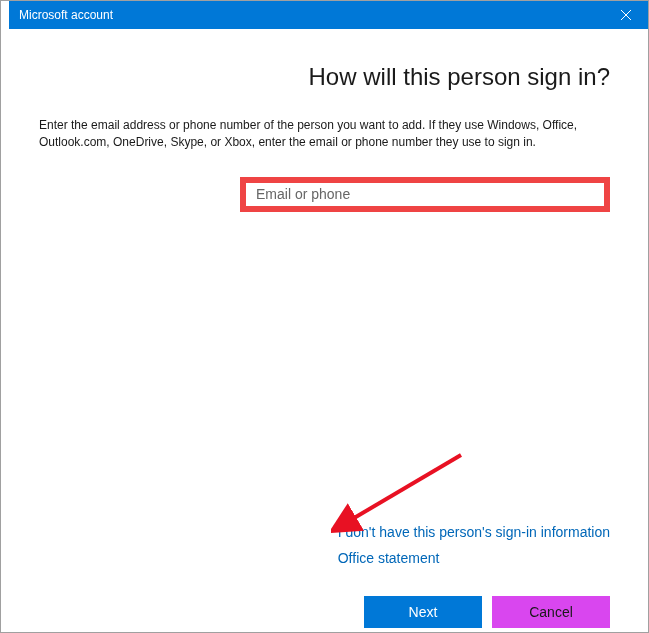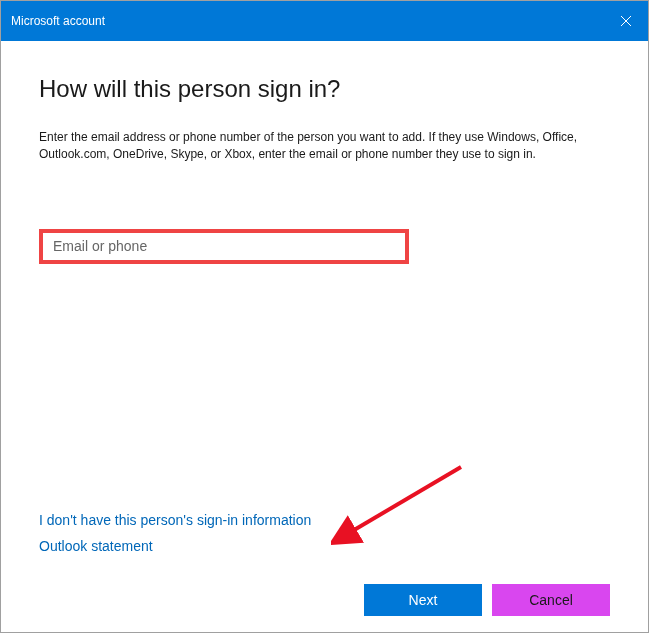--- a/index.html
+++ b/index.html
@@ -18,71 +18,72 @@
       width: 649px;
       height: 633px;
       border: 1px solid #a0a0a0;
       background: #fff;
       display: flex;
       flex-direction: column;
     }
     .titlebar {
       background: #0078d7;
       color: #fff;
-      height: 40px;
+      height: 28px;
       display: flex;
       align-items: center;
       justify-content: space-between;
       font-size: 12px;
       padding-left: 10px;
+      margin-left: 8px;
     }
     .titlebar-title {
       font-weight: 400;
     }
     .close-btn {
       width: 45px;
       height: 28px;
       display: flex;
       align-items: center;
       justify-content: center;
       cursor: pointer;
     }
     .close-btn svg {
       width: 10px;
       height: 10px;
     }
     .content {
       flex: 1;
-      padding: 34px 38px 16px 38px;
+      padding: 34px 38px 4px 38px;
       display: flex;
       flex-direction: column;
       position: relative;
+      align-items: flex-end;
     }
     .heading {
       font-size: 24px;
       font-weight: 400;
       color: #1a1a1a;
       margin-bottom: 26px;
     }
     .description {
       font-size: 12px;
       color: #1a1a1a;
       line-height: 1.4;
       margin-bottom: 26px;
     }
     .input-field {
       width: 370px;
       height: 35px;
-      border: 4px solid #ef4444;
+      border: 6px solid #ef4444;
       padding: 0 10px;
       font-size: 14px;
       font-family: inherit;
       color: #333;
       outline: none;
-      margin-top: 40px;
     }
     .input-field::placeholder {
       color: #666;
     }
     .spacer {
       flex: 1;
     }
     .links {
       margin-bottom: 20px;
       margin-top: 12px;
@@ -138,21 +139,21 @@
       </svg>
     </div>
   </div>
   <div class="content">
     <h1 class="heading">How will this person sign in?</h1>
     <p class="description">Enter the email address or phone number of the person you want to add. If they use Windows, Office, Outlook.com, OneDrive, Skype, or Xbox, enter the email or phone number they use to sign in.</p>
     <input type="text" class="input-field" placeholder="Email or phone" style="">
     <div class="spacer"></div>
     <div class="links">
       <a class="link">I don't have this person's sign-in information</a>
-      <a class="link">Outlook statement</a>
+      <a class="link">Office statement</a>
     </div>
     <div class="buttons">
       <button class="btn btn-primary">Next</button>
       <button class="btn btn-secondary">Cancel</button>
     </div>
     <svg class="arrow" width="140" height="90" viewBox="0 0 140 90">
       <defs>
         <marker id="arrowhead" markerWidth="8" markerHeight="8" refX="2" refY="4" orient="auto">
           <polygon points="0 0, 8 4, 0 8" fill="#e81123"></polygon>
         </marker>

